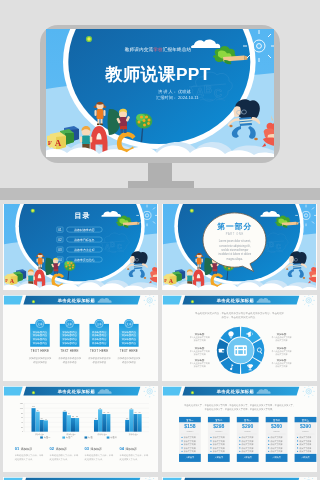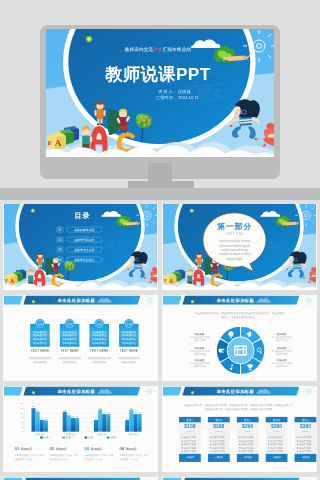--- a/index.html
+++ b/index.html
@@ -1,18 +1,18 @@
 <!DOCTYPE html>
 <html><head>
 <meta charset="utf-8">
 <style>
 html,body{margin:0;padding:0;}
 body{width:320px;height:480px;background:#e0e0e0;font-family:"Liberation Sans",sans-serif;overflow:hidden;}
 .page{position:relative;width:320px;height:480px;}
-.monitor{position:absolute;left:40px;top:25px;width:240px;height:154px;background:#bdbdbd;border-radius:7px;}
+.monitor{position:absolute;left:40px;top:25px;width:240px;height:138px;background:#bdbdbd;border-radius:18px;}
 .screen{position:absolute;left:6px;top:4px;width:228px;height:128px;background:#4fb3f0;overflow:hidden;}
 .stand-neck{position:absolute;left:148px;top:163px;width:24px;height:20px;background:#b0b0b0;}
 .stand-base{position:absolute;left:128px;top:181px;width:66px;height:7px;background:#b0b0b0;}
 .shelf{position:absolute;left:0;top:188px;width:320px;height:12px;background:#bdbdbd;}
 .thumbs{position:absolute;left:3px;top:204px;width:314px;}
 .trow{display:flex;gap:4px;margin-bottom:5px;}
 .thumb{width:155px;height:86px;background:#fcfcfc;overflow:hidden;position:relative;}
 svg{display:block;}
 </style>
 </head>

